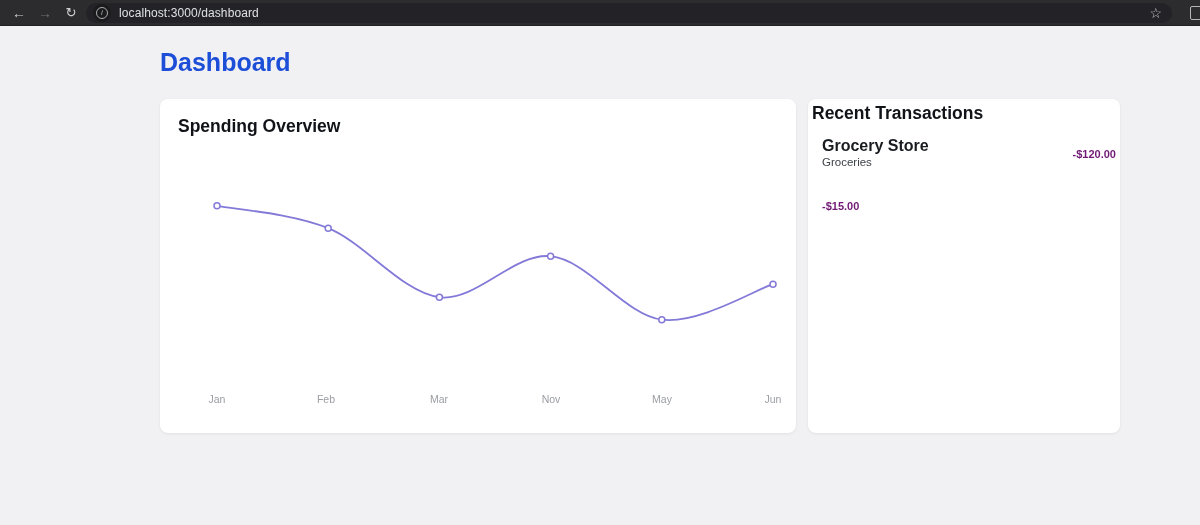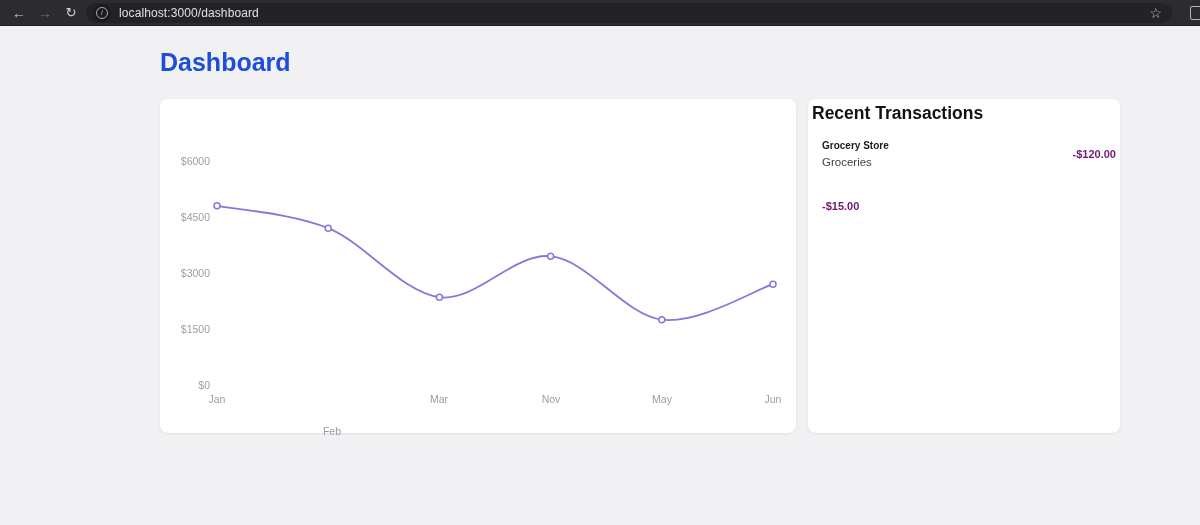--- a/index.html
+++ b/index.html
@@ -41,33 +41,33 @@
   .ylabs { position:absolute; left:0; top:0; width:50px; height:334px; }
   .ylabs span { position:absolute; right:0; transform:translateY(-50%); font-size:10.5px; color:#9a9da2; }
   .ylabs span:nth-child(1){ top:62px; }
   .ylabs span:nth-child(2){ top:118px; }
   .ylabs span:nth-child(3){ top:174px; }
   .ylabs span:nth-child(4){ top:230px; }
   .ylabs span:nth-child(5){ top:286px; }
   .xlabs { position:absolute; left:0; top:0; width:636px; height:334px; }
   .xlabs span { position:absolute; top:300px; transform:translate(-50%,-50%); font-size:10.5px; color:#9a9da2; }
   .xlabs span:nth-child(1){ left:57px; }
-  .xlabs span:nth-child(2){ left:172px;margin-top:32px; }
+  .xlabs span:nth-child(2){ left:166px; }
   .xlabs span:nth-child(3){ left:279px; }
   .xlabs span:nth-child(4){ left:391px; }
   .xlabs span:nth-child(5){ left:502px; }
   .xlabs span:nth-child(6){ left:613px; }
 
   
   .tx-card { left:808px; width:312px; padding:4px; }
   .tx-card .card-title { position:static; margin-bottom:14px; }
   .tx-row { display:flex; justify-content:space-between; align-items:center;
             margin-bottom:20px; padding-left:10px; height:32px; }
   .tx-info { display:flex; flex-direction:column; justify-content:center; }
-  .tx-name { font-size:10px; font-weight:700; color:#181b20; line-height:16px; }
+  .tx-name { font-size:16px; font-weight:700; color:#181b20; line-height:16px; }
   .tx-cat  { font-size:11.5px; color:#3d4249; line-height:16px; }
   .tx-amt  { font-size:11px; font-weight:700; color:#701a75; }
 </style>
 </head>
 <body>
 
 <div class="toolbar">
   <div class="nav-btn back">←</div>
   <div class="nav-btn fwd">→</div>
   <div class="nav-btn reload">↻</div>
@@ -77,38 +77,32 @@
     </span>
     <span class="url-text">localhost:3000/dashboard</span>
     <span class="bookmark">☆</span>
   </div>
   <div class="edge-icon"></div>
 </div>
 
 <h1 class="page-title">Dashboard</h1>
 
 <div class="card spend-card">
+  <div class="card-title">Spending Overview</div>
   <svg class="chart-svg" width="636" height="334" viewBox="0 0 636 334">
     <path id="spend-line" fill="none" stroke-width="1.8" stroke-linecap="round" d="M 57,106.79999999999998 C 75.5,110.5 131.1,114.0 168.2,129.20000000000002 C 205.3,144.4 242.3,193.6 279.4,198.26666666666665 C 316.5,202.9 353.5,153.5 390.6,157.20000000000002 C 427.7,160.9 464.7,216.0 501.8,220.66666666666666 C 538.9,225.3 594.5,191.1 613,185.2" stroke="#837ad8"></path>
     <g id="spend-points">
         <circle cx="57" cy="106.79999999999998" r="3" fill="#ffffff" stroke="#837ad8" stroke-width="1.5"></circle>
         <circle cx="168.2" cy="129.20000000000002" r="3" fill="#ffffff" stroke="#837ad8" stroke-width="1.5"></circle>
         <circle cx="279.4" cy="198.26666666666665" r="3" fill="#ffffff" stroke="#837ad8" stroke-width="1.5"></circle>
         <circle cx="390.6" cy="157.20000000000002" r="3" fill="#ffffff" stroke="#837ad8" stroke-width="1.5"></circle>
         <circle cx="501.8" cy="220.66666666666666" r="3" fill="#ffffff" stroke="#837ad8" stroke-width="1.5"></circle>
         <circle cx="613" cy="185.2" r="3" fill="#ffffff" stroke="#837ad8" stroke-width="1.5"></circle>
       </g>
   </svg>
-  <div class="ylabs">
-    <span>$6000</span>
-    <span>$4500</span>
-    <span>$3000</span>
-    <span>$1500</span>
-    <span>$0</span>
-  </div>
   <div class="xlabs">
     <span>Jan</span>
     <span>Feb</span>
     <span>Mar</span>
     <span>Nov</span>
     <span>May</span>
     <span>Jun</span>
   </div>
 </div>
 

